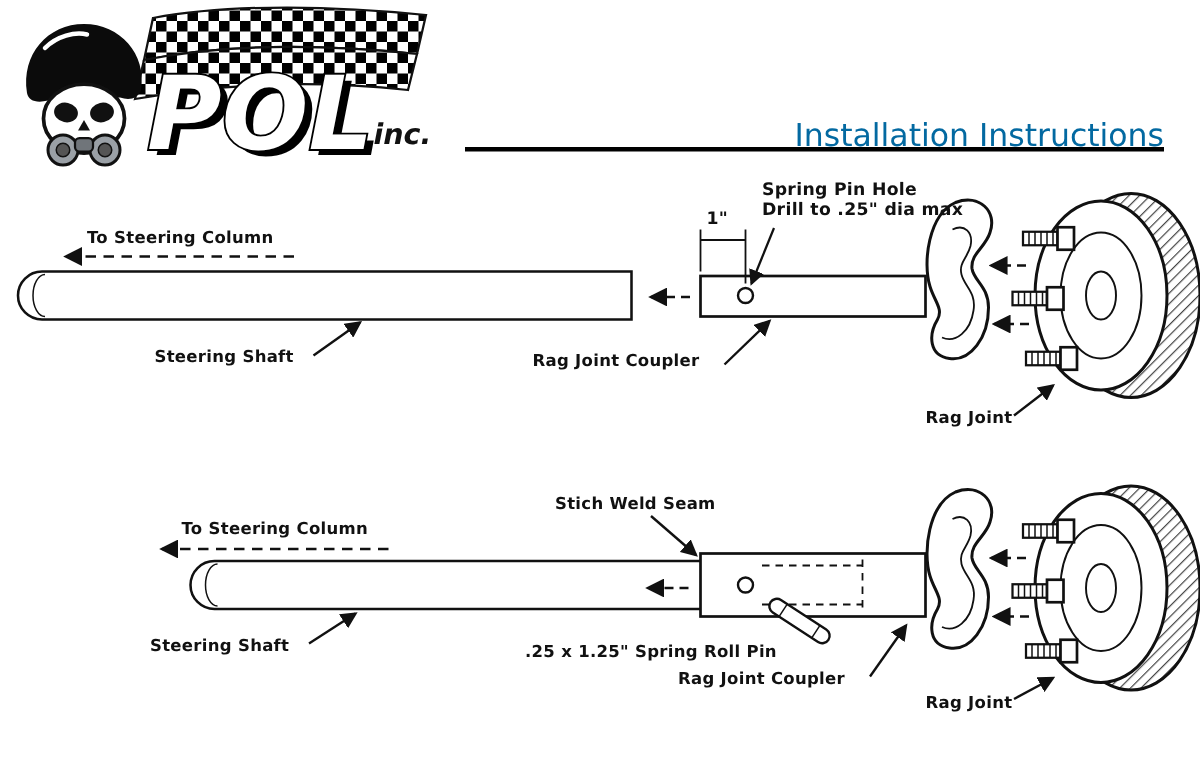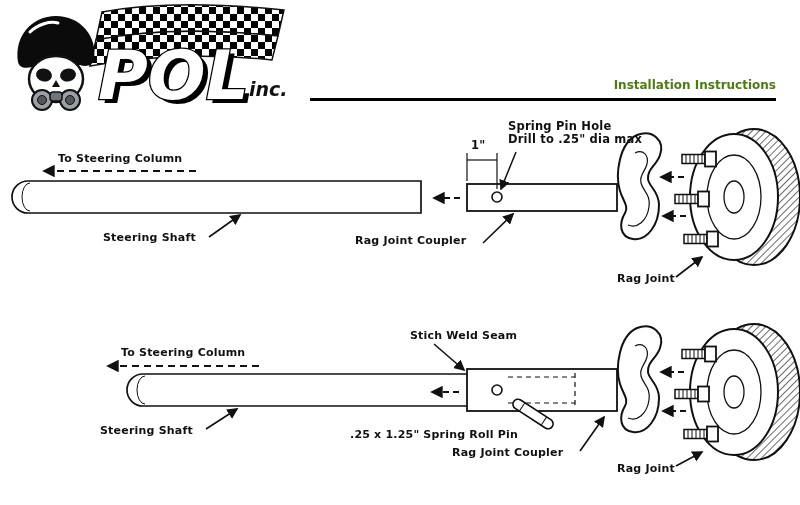--- a/index.html
+++ b/index.html
@@ -18,23 +18,23 @@
     font-size:11px;
     white-space:nowrap;
     color:#111;
     letter-spacing:0.2px;
   }
   .label.sm { font-size:11.5px; }
   .title {
     position:absolute;
     top:78px;
     right:24px;
-    font-size:12px;
-    font-weight:bold;
-    color:#4d7c0f;
+    font-size:21px;
+    font-weight:normal;
+    color:#0369a1;
   }
   .rule {
     position:absolute;
     left:310px;
     top:98px;
     width:466px;
     height:3px;
     background:#000;
   }
   .logo-wrap { position:absolute; left:6px; top:0; width:300px; height:118px;text-decoration:underline; }
@@ -194,16 +194,16 @@
 <div class="label" style="left:58px; top:152px;">To Steering Column</div>
 <div class="label" style="left:103px; top:231px;">Steering Shaft</div>
 <div class="label sm" style="left:508px; top:119px;text-align:center;">Spring Pin Hole</div>
 <div class="label sm" style="left:508px; top:132px;">Drill to .25" dia max</div>
 <div class="label sm" style="left:471px; top:138px;">1"</div>
 <div class="label" style="left:355px; top:234px;">Rag Joint Coupler</div>
 <div class="label" style="left:617px; top:272px;">Rag Joint</div>
 
 <div class="label" style="left:121px; top:346px;">To Steering Column</div>
 <div class="label" style="left:100px; top:424px;">Steering Shaft</div>
-<div class="label" style="left:370px; top:329px;margin-left:40px;">Stich Weld Seam</div>
+<div class="label" style="left:370px; top:329px;">Stich Weld Seam</div>
 <div class="label" style="left:350px; top:428px;">.25 x 1.25" Spring Roll Pin</div>
 <div class="label" style="left:452px; top:446px;">Rag Joint Coupler</div>
 <div class="label" style="left:617px; top:462px;">Rag Joint</div>
 
 </body></html>

